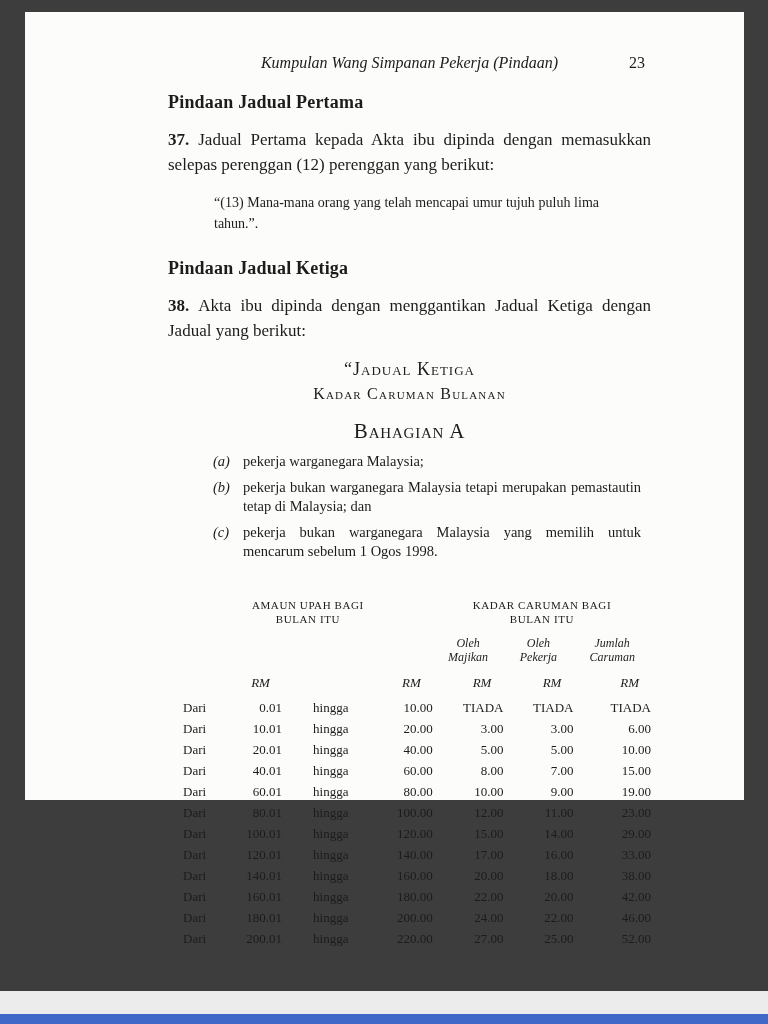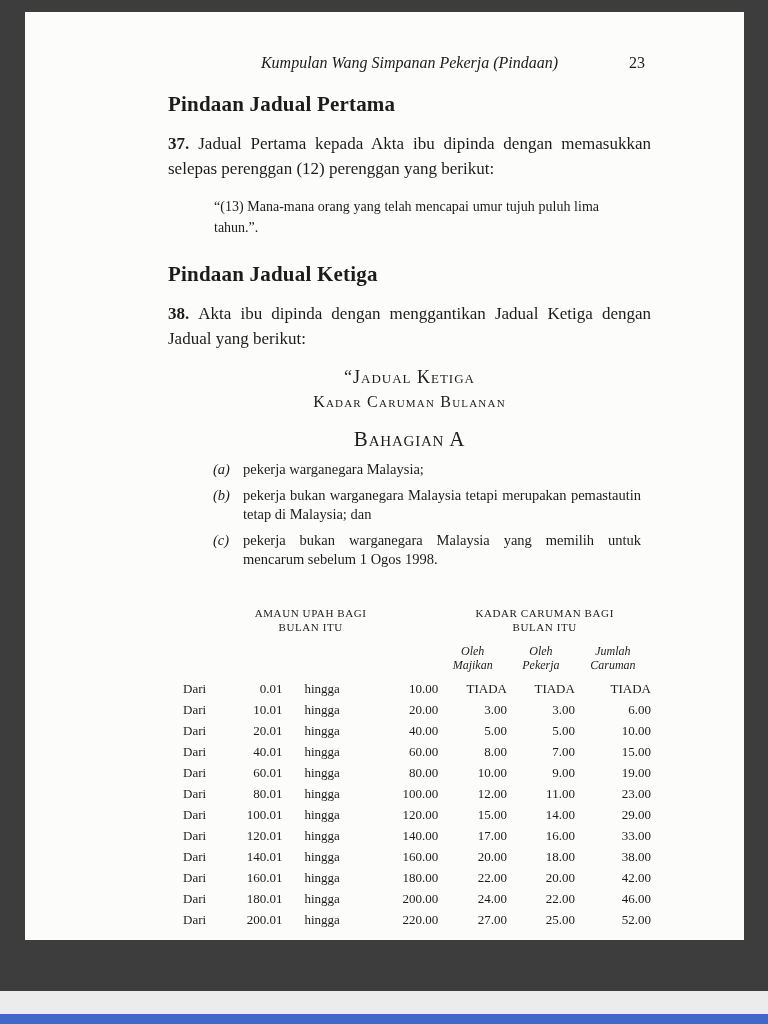--- a/index.html
+++ b/index.html
@@ -5,29 +5,29 @@
   html, body { margin: 0; padding: 0; }
   body {
     width: 768px; height: 1024px;
     background: var(--surround, #3d3d3d);
     position: relative; overflow: hidden;
     font-family: "Liberation Serif", serif;
     color: #1c1c1c;
   }
   .page {
     position: absolute; left: 25px; top: 12px;
-    width: 719px; height: 928px;
+    width: 719px; height: 788px;
     background: var(--page, #fcfcfa);
   }
   .content { padding: 42px 93px 0 143px; }
 
   .doc-header { position: relative; text-align: center; font-style: italic; font-size: 16px; height: 20px; }
   .doc-header .page-num { position: absolute; right: 6px; top: 0; font-style: normal; }
 
-  h2.sec-heading { font-size: 21px; font-weight: bold; margin: 18px 0 0 0; letter-spacing: 0.2px; }
+  h2.sec-heading { font-size: 18px; font-weight: bold; margin: 18px 0 0 0; letter-spacing: 0.2px; }
   h2.sec2 { margin-top: 24px; }
 
   p.clause { font-size: 17px; line-height: 1.48; margin: 14px 0 0 0; text-align: justify; }
   .clause-num { font-weight: bold; margin-right: 9px; }
 
   .inserted-quote {
     font-size: 14px; line-height: 1.45;
     margin: 16px 52px 0 46px; text-align: justify;
   }
 
@@ -45,21 +45,21 @@
   table.wage { border-collapse: collapse; margin: 14px 0 0 15px; font-size: 13px; }
   table.wage th, table.wage td { font-weight: normal; padding: 2.5px 0; vertical-align: bottom; }
   .grp { font-size: 11px; letter-spacing: 0.6px; text-align: center; padding-bottom: 6px !important; text-decoration: underline; }
   .grp .gh { display: inline-block; max-width: 145px; line-height: 1.35; }
   .grp-r .gh { max-width: 155px; margin-top: 19px; }
   .colh { font-style: italic; font-size: 12px; text-align: center; padding-bottom: 5px !important; }
   .colh .ch { display: inline-block; max-width: 60px; line-height: 1.2; }
   .rm-cell { font-style: italic; text-align: right; padding-right: 12px !important; padding-bottom: 6px !important; padding-top: 5px !important; }
   .c-dari  { text-align: left;  width: 52px; }
   .c-from  { text-align: right; width: 58px; }
-  .c-hingga{ text-align: left;  width: 64px; padding-left: 22px !important; }
+  .c-hingga{ text-align: center;  width: 64px; padding-left: 22px !important; }
   .c-to    { text-align: right; width: 86px; }
   .c-maj   { text-align: right; width: 76px; }
   .c-pek   { text-align: right; width: 75px; }
   .c-jum   { text-align: right; width: 84px; }
 
   .bottom-light { position: absolute; left: 0; bottom: 10px; width: 768px; height: 23px; background: var(--bottom_strip, #ececec); }
   .bottom-blue  { position: absolute; left: 0; bottom: 0; width: 768px; height: 10px; background: var(--bottom_bar, #4068c8); }
 </style>
 </head>
 <body>
@@ -115,20 +115,29 @@
           <th class="grp grp-r" colspan="3">
             <span class="gh">KADAR CARUMAN BAGI BULAN ITU</span>
           </th>
         </tr>
         <tr>
           <th colspan="4"></th>
           <th class="colh"><span class="ch">Oleh Majikan</span></th>
           <th class="colh"><span class="ch">Oleh Pekerja</span></th>
           <th class="colh"><span class="ch">Jumlah Caruman</span></th>
         </tr>
+        <tr>
+          <td class="c-dari"></td>
+          <td class="c-from rm-cell">RM</td>
+          <td class="c-hingga"></td>
+          <td class="c-to rm-cell">RM</td>
+          <td class="c-maj rm-cell">RM</td>
+          <td class="c-pek rm-cell">RM</td>
+          <td class="c-jum rm-cell">RM</td>
+        </tr>
       </thead>
       <tbody>
           <tr>
             <td class="c-dari">Dari</td>
             <td class="c-from">0.01</td>
             <td class="c-hingga">hingga</td>
             <td class="c-to">10.00</td>
             <td class="c-maj">TIADA</td>
             <td class="c-pek">TIADA</td>
             <td class="c-jum">TIADA</td>

